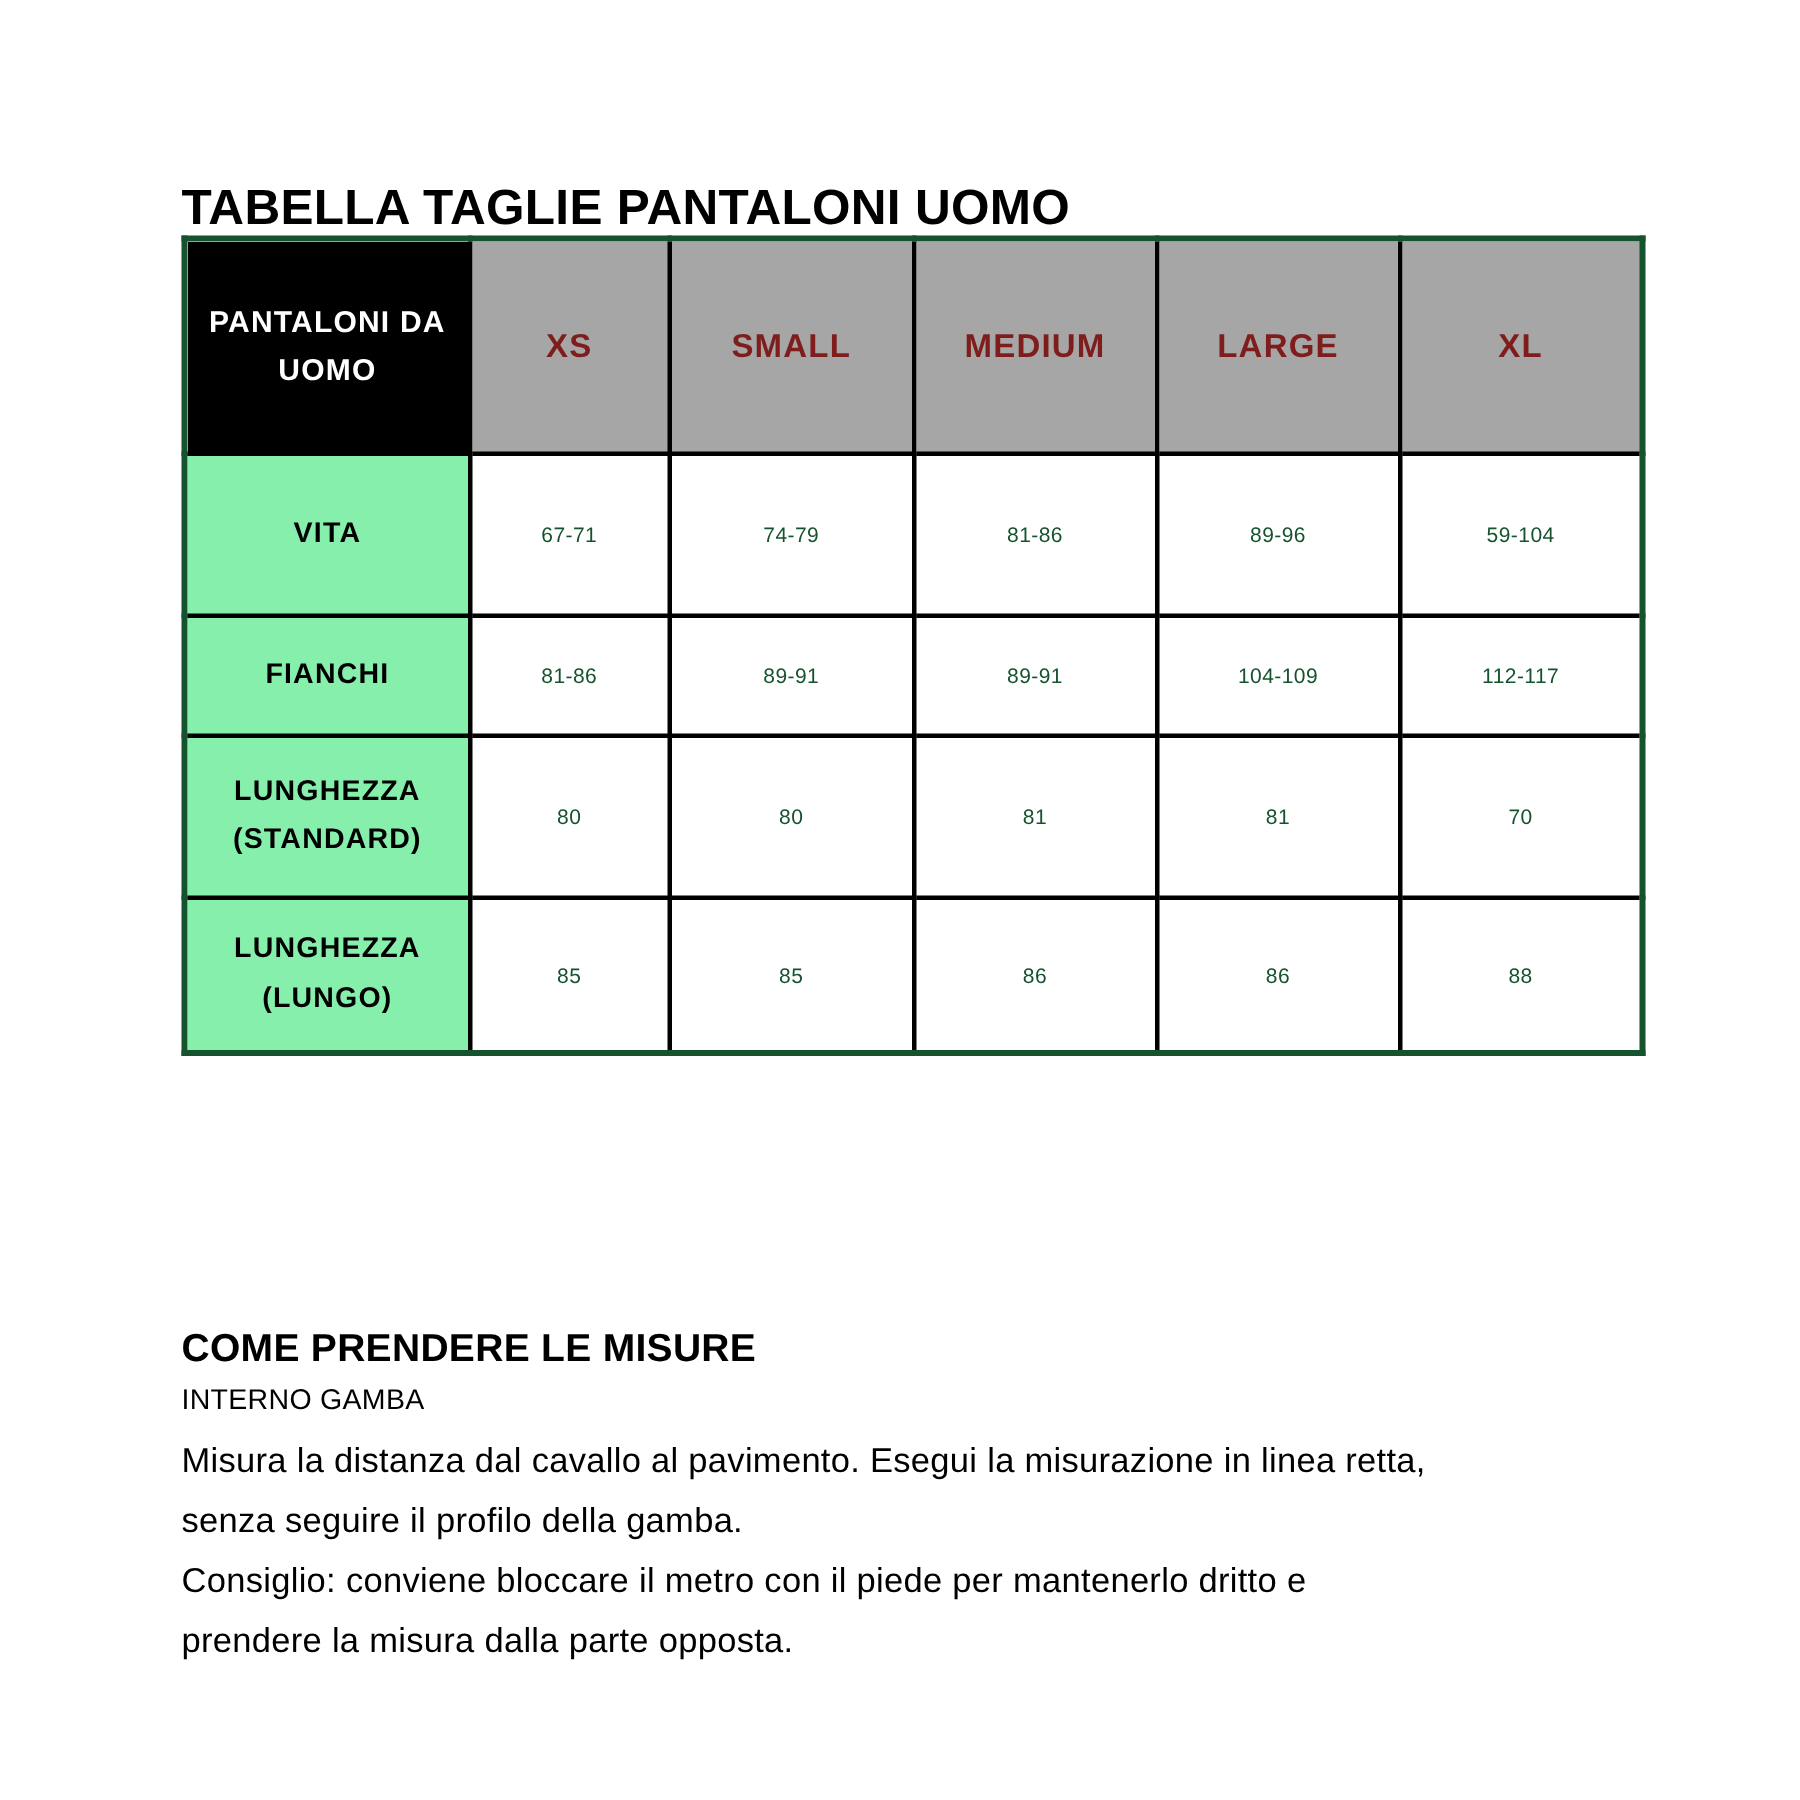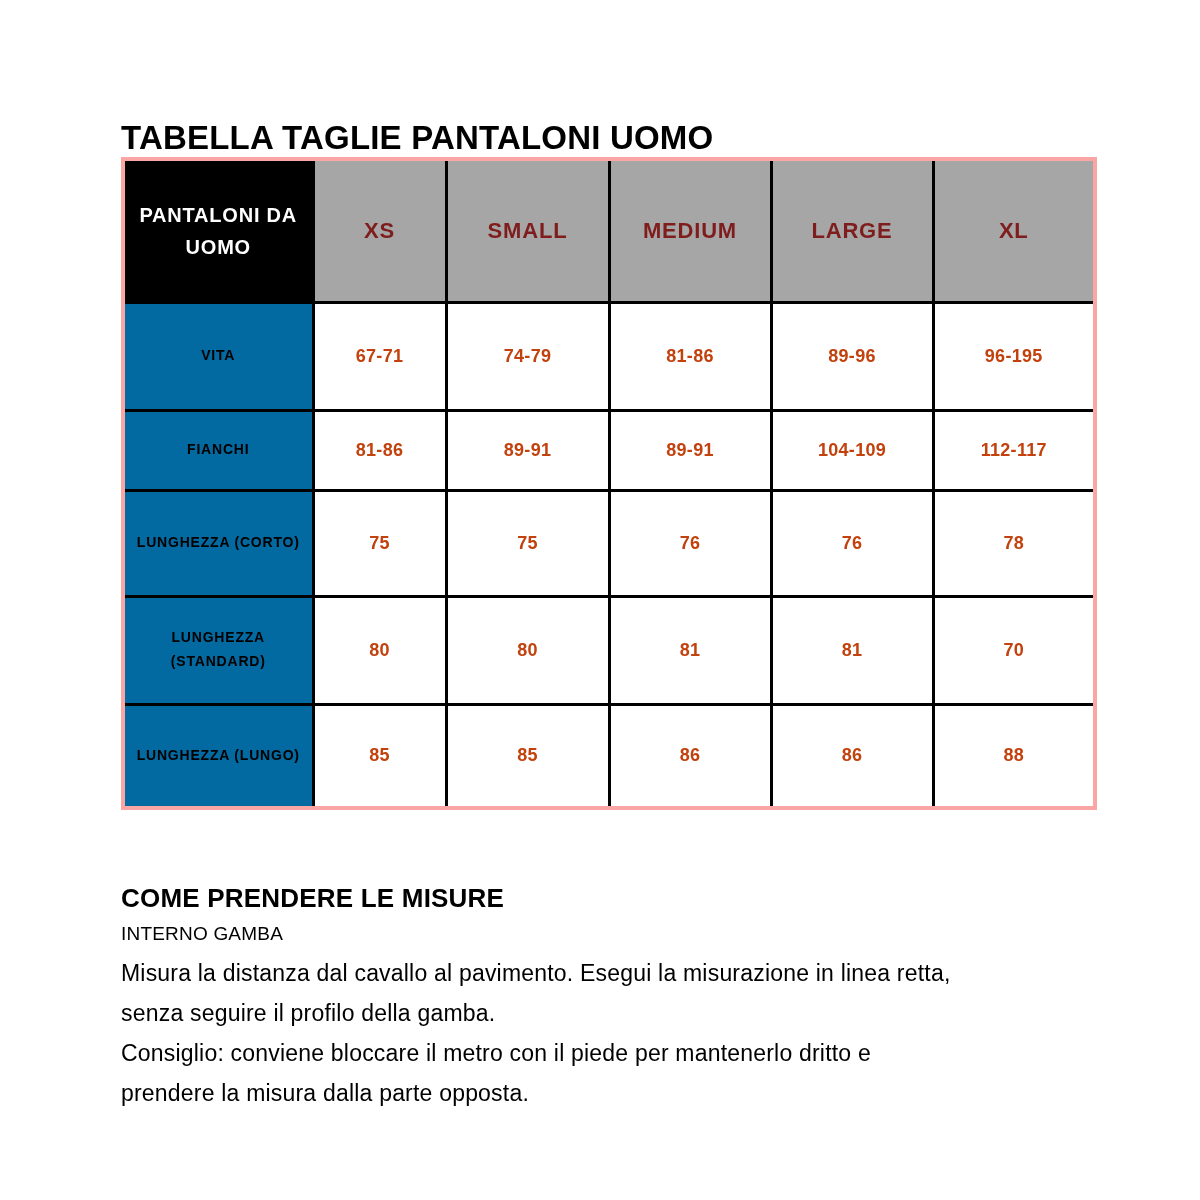--- a/index.html
+++ b/index.html
@@ -56,21 +56,21 @@
   }
 
   
   table.size-table {
     position: absolute;
     left: 121px;
     top: 157px;
     width: 972px;
     border-collapse: collapse;
     table-layout: fixed;
-    border: 4px solid #fca5a5;
+    border: 4px solid #14532d;
   }
   table.size-table td, table.size-table th {
     border: 3px solid #000000;
     text-align: center;
     vertical-align: middle;
     padding: 0 10px;
     overflow: hidden;
   }
   tr.row-header   { height: 143px; }
   tr.row-vita     { height: 108px; }
@@ -88,32 +88,32 @@
     line-height: 1.6;
   }
   .col-header {
     background: #a6a6a6;
     color: #7f1d1d;
     font-size: 22px;
     font-weight: bold;
     letter-spacing: 0.8px;
   }
   .row-label {
-    background: #0369a1;
+    background: #86efac;
     color: #000000;
-    font-size: 14px;
+    font-size: 19px;
     font-weight: bold;
     letter-spacing: 0.8px;
     line-height: 1.7;
   }
   .value-cell {
     background: #ffffff;
-    color: #c2410c;
-    font-size: 18px;
-    font-weight: bold;
+    color: #14532d;
+    font-size: 14px;
+    font-weight: normal;
     letter-spacing: 0.3px;
   }
 </style>
 </head>
 <body>
 
 <div class="page">
 
   <h1 class="page-title">TABELLA TAGLIE PANTALONI UOMO</h1>
 
@@ -135,40 +135,32 @@
         <td class="col-header">LARGE</td>
         <td class="col-header">XL</td>
       </tr>
 
       <tr class="row-vita">
         <td class="row-label">VITA</td>
         <td class="value-cell">67-71</td>
         <td class="value-cell">74-79</td>
         <td class="value-cell">81-86</td>
         <td class="value-cell">89-96</td>
-        <td class="value-cell">96-195</td>
+        <td class="value-cell">59-104</td>
       </tr>
 
       <tr class="row-fianchi">
         <td class="row-label">FIANCHI</td>
         <td class="value-cell">81-86</td>
         <td class="value-cell">89-91</td>
         <td class="value-cell">89-91</td>
         <td class="value-cell">104-109</td>
         <td class="value-cell">112-117</td>
       </tr>
 
-      <tr class="row-corto">
-        <td class="row-label">LUNGHEZZA (CORTO)</td>
-        <td class="value-cell">75</td>
-        <td class="value-cell">75</td>
-        <td class="value-cell">76</td>
-        <td class="value-cell">76</td>
-        <td class="value-cell">78</td>
-      </tr>
 
       <tr class="row-standard">
         <td class="row-label">LUNGHEZZA (STANDARD)</td>
         <td class="value-cell">80</td>
         <td class="value-cell">80</td>
         <td class="value-cell">81</td>
         <td class="value-cell">81</td>
         <td class="value-cell">70</td>
       </tr>
 

